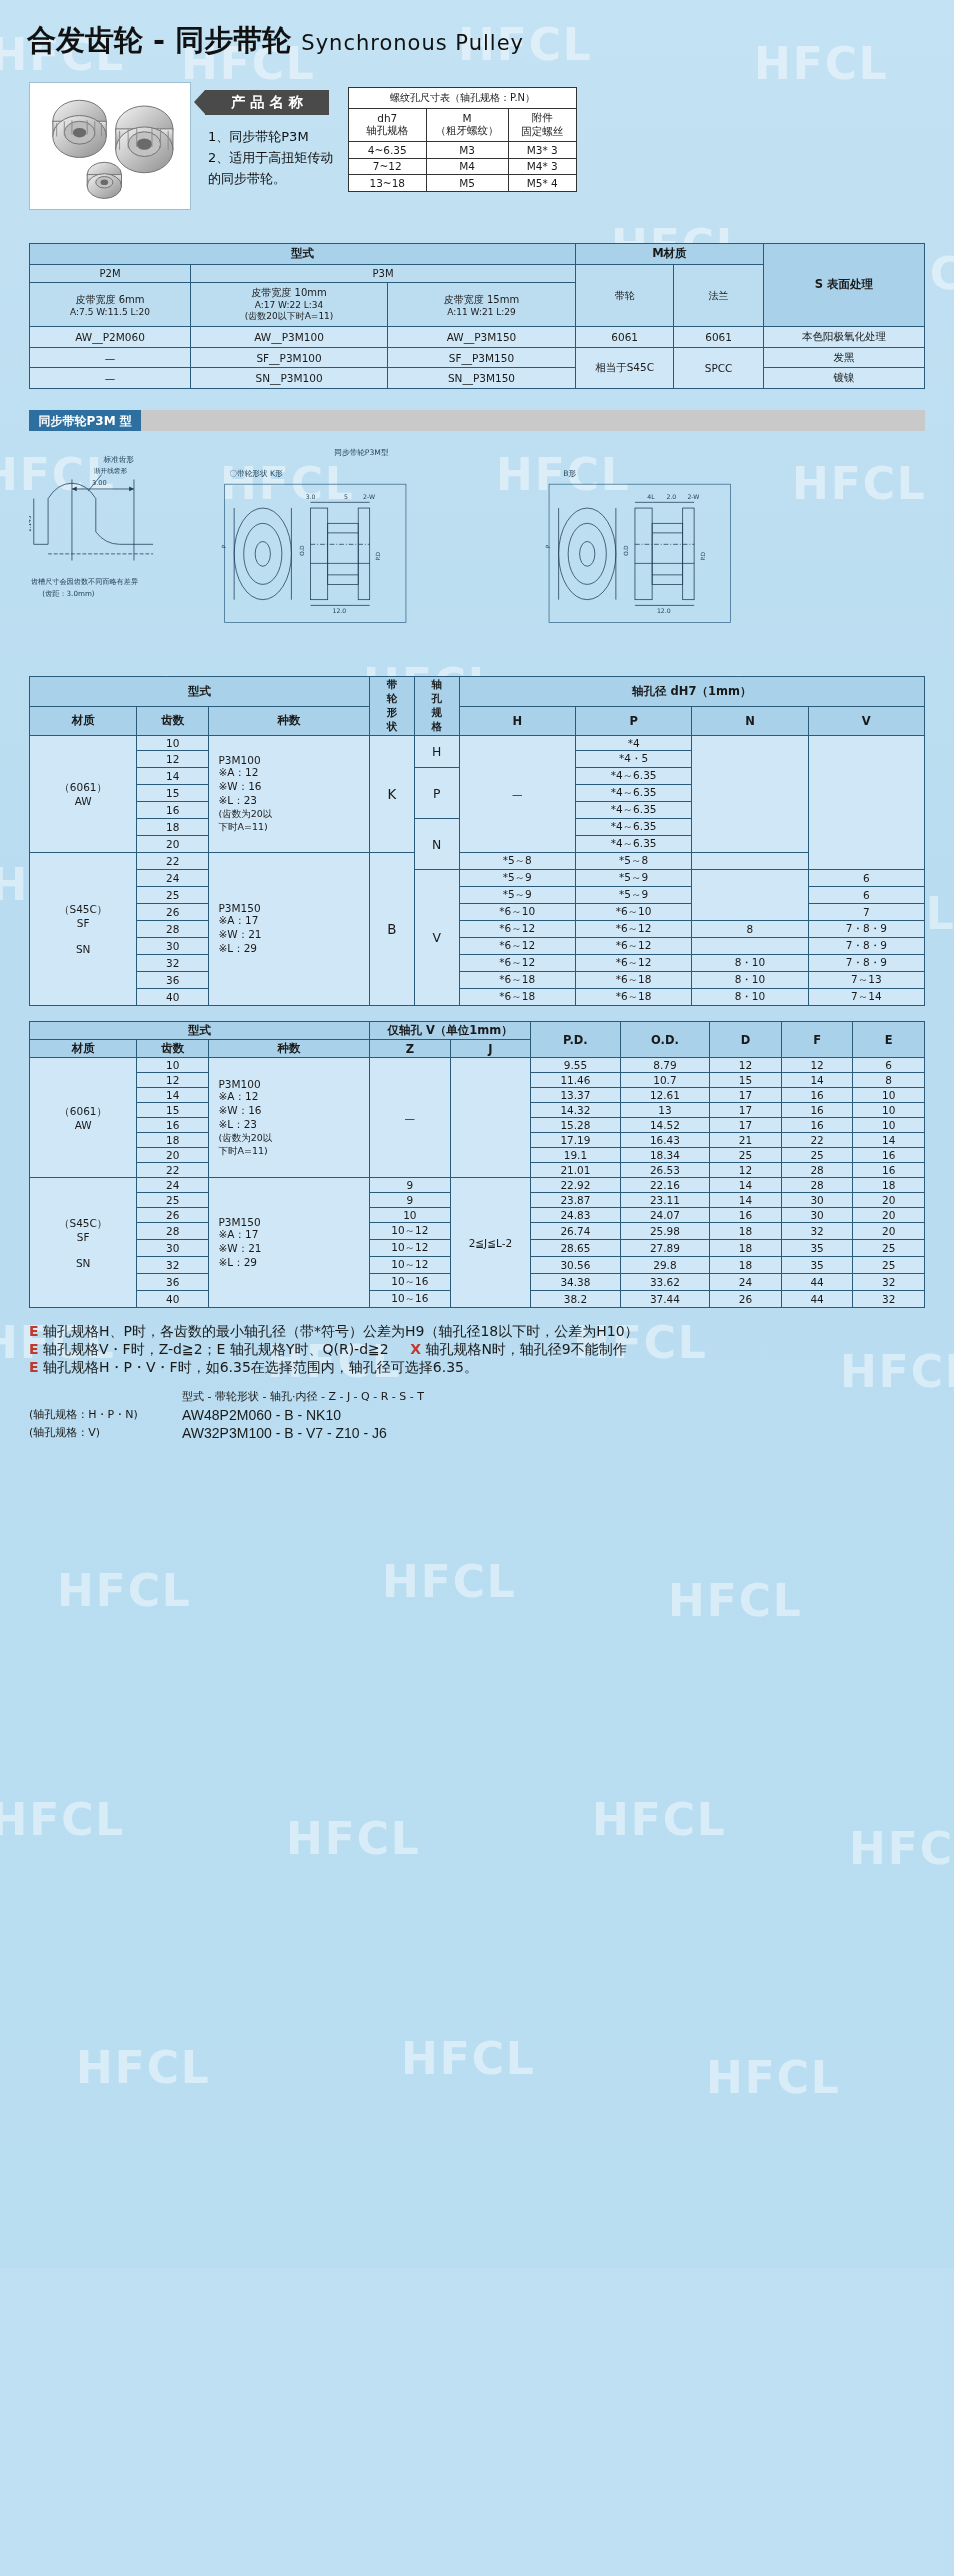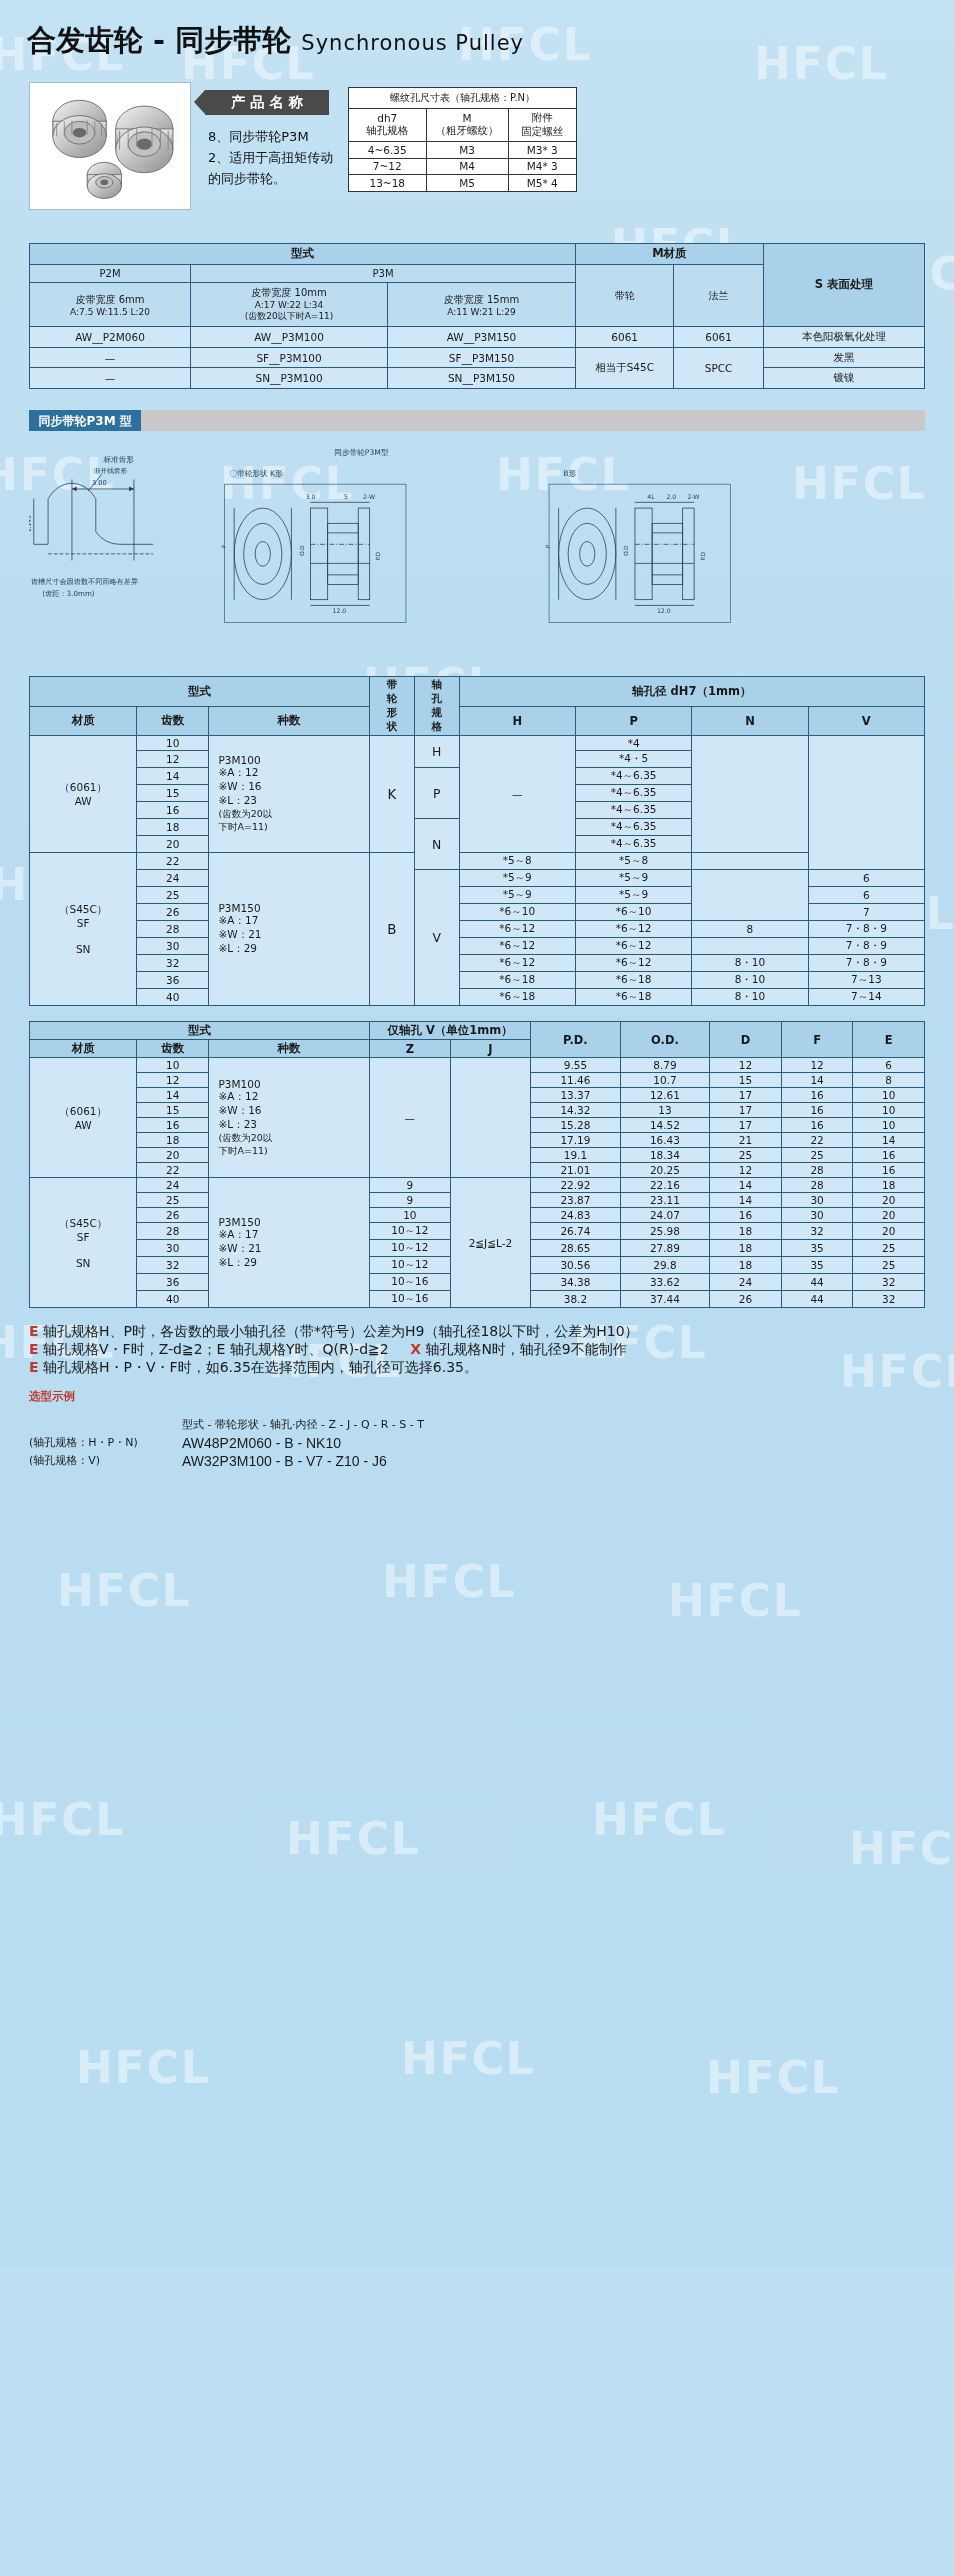--- a/index.html
+++ b/index.html
@@ -208,21 +208,21 @@
             <rect x="60" y="96" width="36" height="12" fill="url(#mg2)" stroke="#6f6f6f"></rect>
             <ellipse cx="78" cy="108" rx="18" ry="13" fill="url(#mg)" stroke="#6f6f6f"></ellipse>
             <ellipse cx="78" cy="104" rx="9" ry="6" fill="#c2c2c2" stroke="#6f6f6f"></ellipse>
             <ellipse cx="78" cy="104" rx="4" ry="3" fill="#6a6a6a"></ellipse>
           </g>
         </svg>
       </div>
 
       <div class="prod-title">产 品 名 称</div>
       <div class="prod-list">
-        <div>8、同步带轮P3M</div>
+        <div>1、同步带轮P3M</div>
         <div>2、适用于高扭矩传动</div>
         <div>   的同步带轮。</div>
       </div>
 
       <div class="screw-table">
         <table class="tb">
           <tbody>
               <tr>
                 <td colspan="3" class="cap">螺纹孔尺寸表（轴孔规格：P.N）</td>
               </tr>
@@ -629,21 +629,21 @@
           <td>20</td>
           <td>19.1</td>
           <td>18.34</td>
           <td>25</td>
           <td>25</td>
           <td>16</td>
         </tr>
         <tr>
           <td>22</td>
           <td>21.01</td>
-          <td>20.25</td>
+          <td>26.53</td>
           <td>12</td>
           <td>28</td>
           <td>16</td>
         </tr>
 
         <tr>
           <td rowspan="8" style="vertical-align:middle">
             <div>（S45C）</div>
             <div>SF</div>
             <div style="height:13.4px"></div>
@@ -741,21 +741,20 @@
         <span>轴孔规格V・F时，Z-d≧2；E 轴孔规格Y时、Q(R)-d≧2</span>
         <span class="k" style="margin-left:17px">X</span>
         <span>轴孔规格N时，轴孔径9不能制作</span>
       </div>
       <div>
         <span class="k">E</span>
         <span>轴孔规格H・P・V・F时，如6.35在选择范围内，轴孔径可选择6.35。</span>
       </div>
     </div>
 
-    <div class="sel-title">选型示例</div>
     <div class="sel">
       <div style="padding-left:153px">型式  -  带轮形状 - 轴孔·内径 -  Z  -  J  -  Q  -  R  -  S  -  T</div>
       <div style="display:flex">
         <span style="width:153px">(轴孔规格：H・P・N)</span>
         <span class="mono">AW48P2M060 -      B    -    NK10</span>
       </div>
       <div style="display:flex">
         <span style="width:153px">(轴孔规格：V)</span>
         <span class="mono">AW32P3M100 -      B    -     V7   -    Z10 - J6</span>
       </div>

